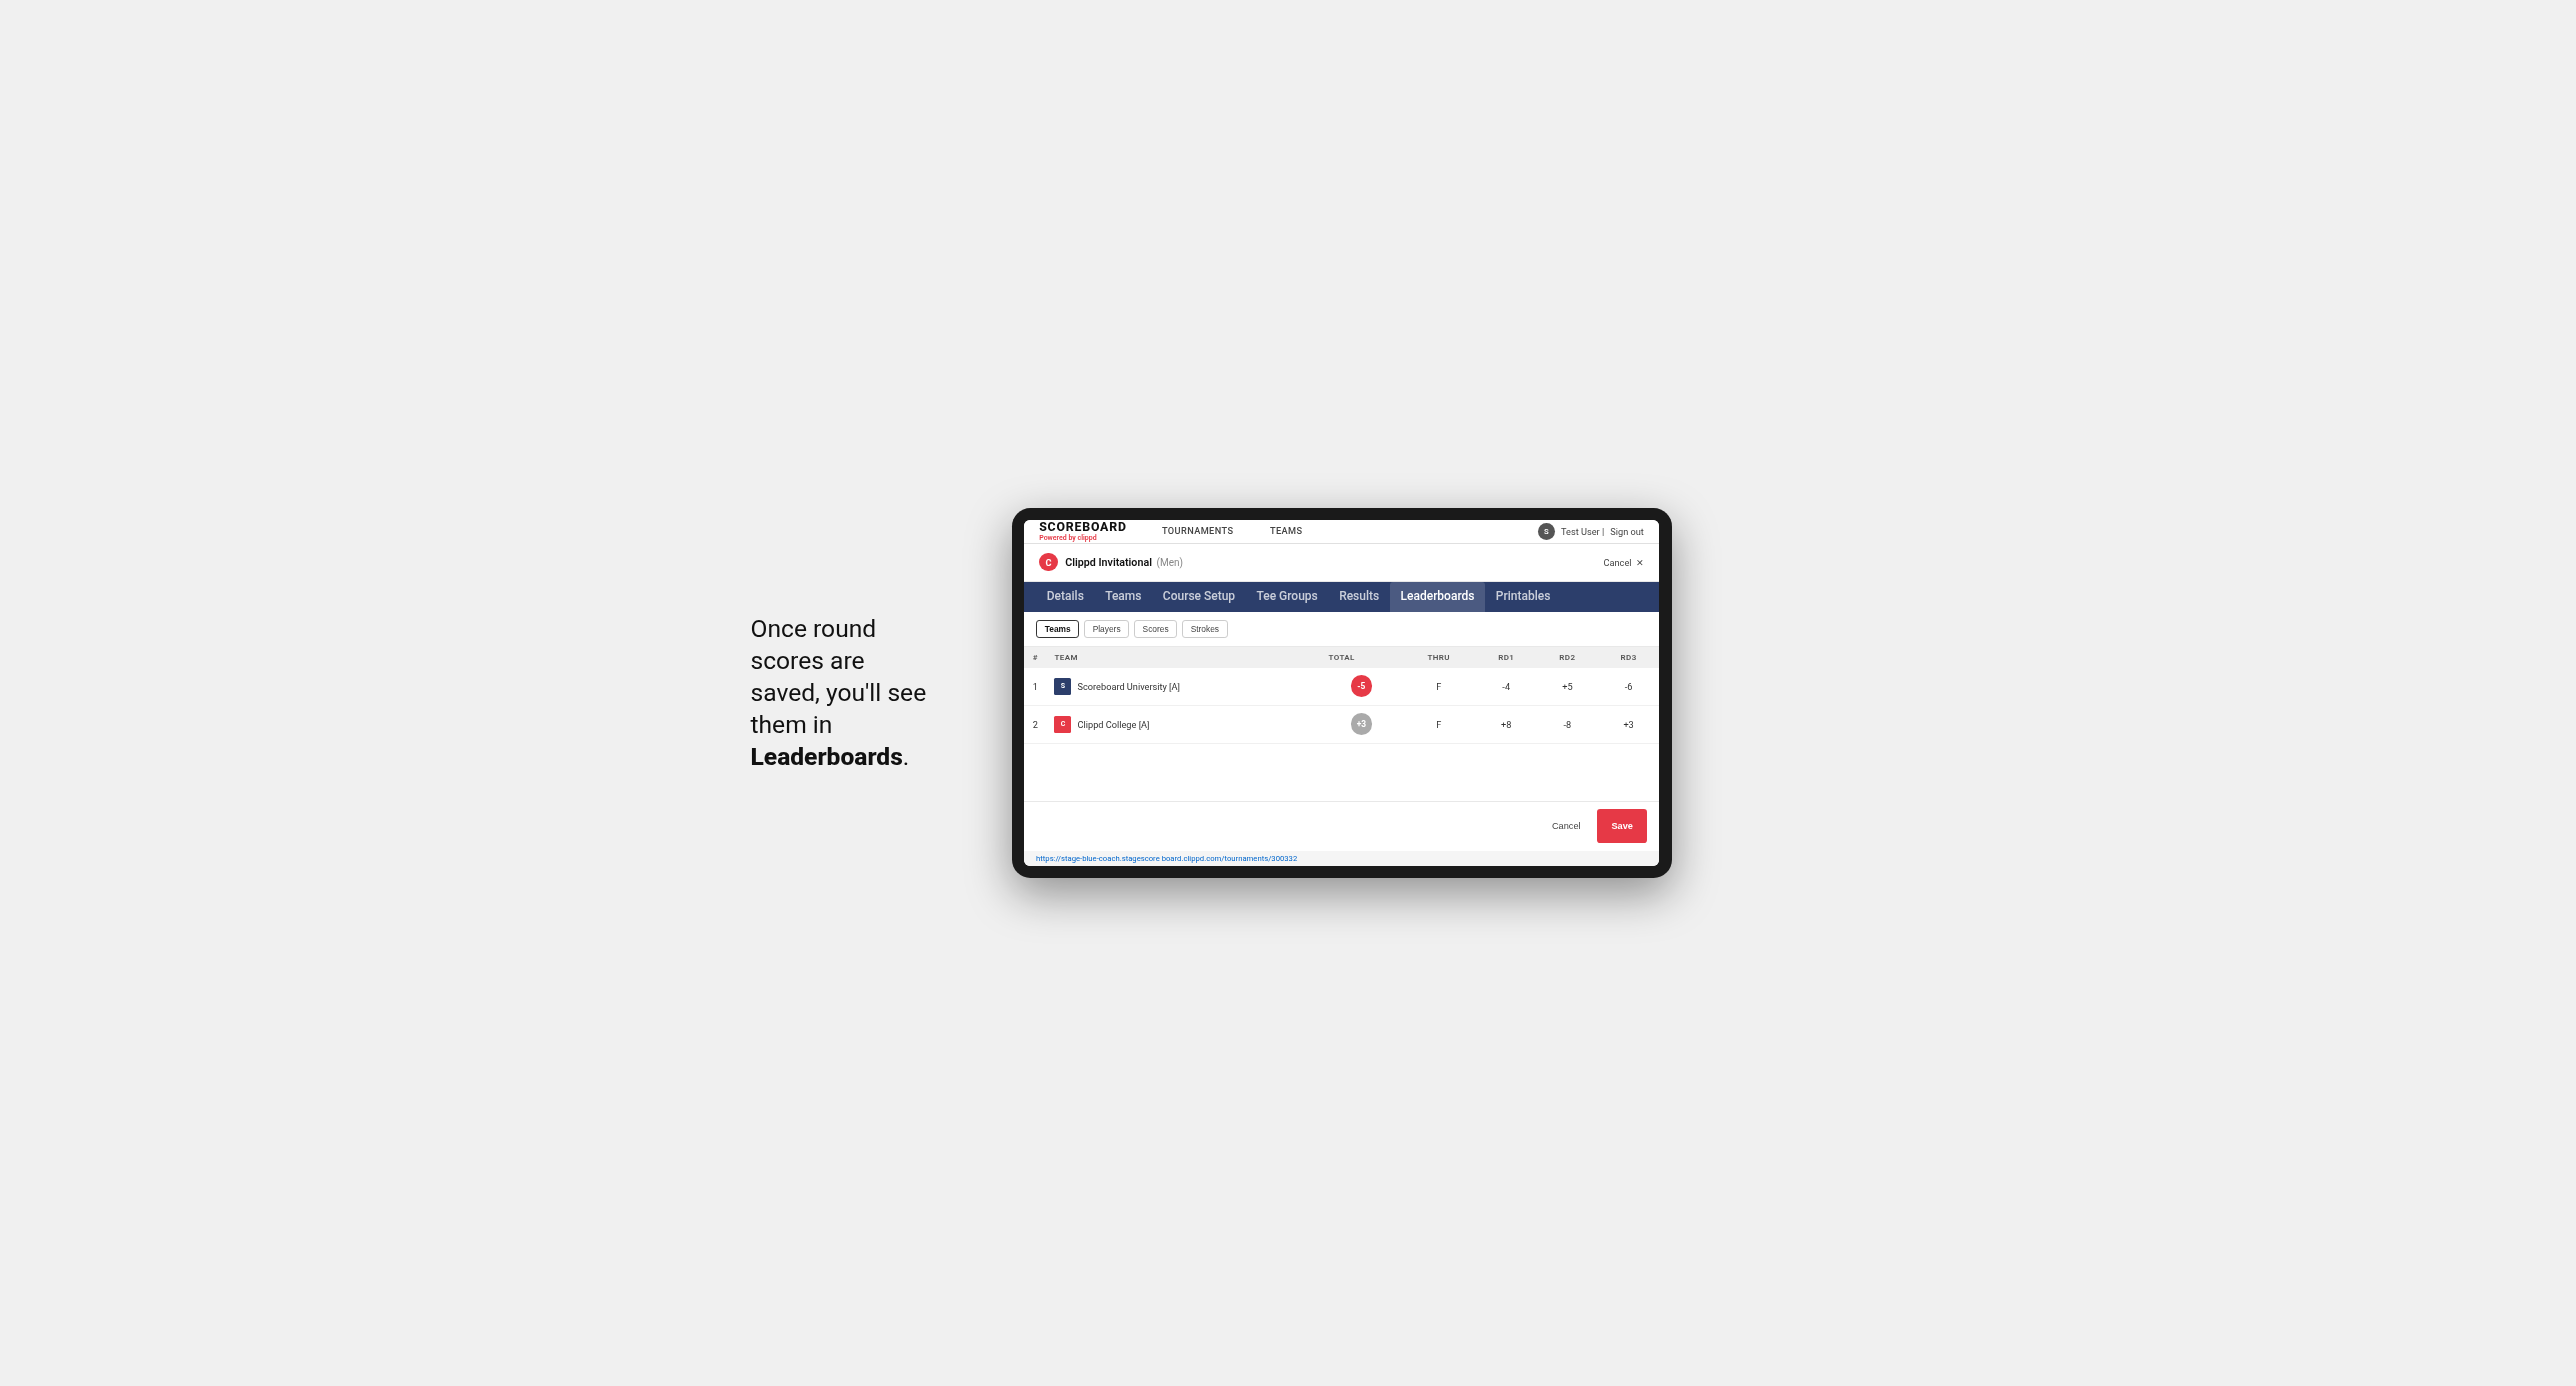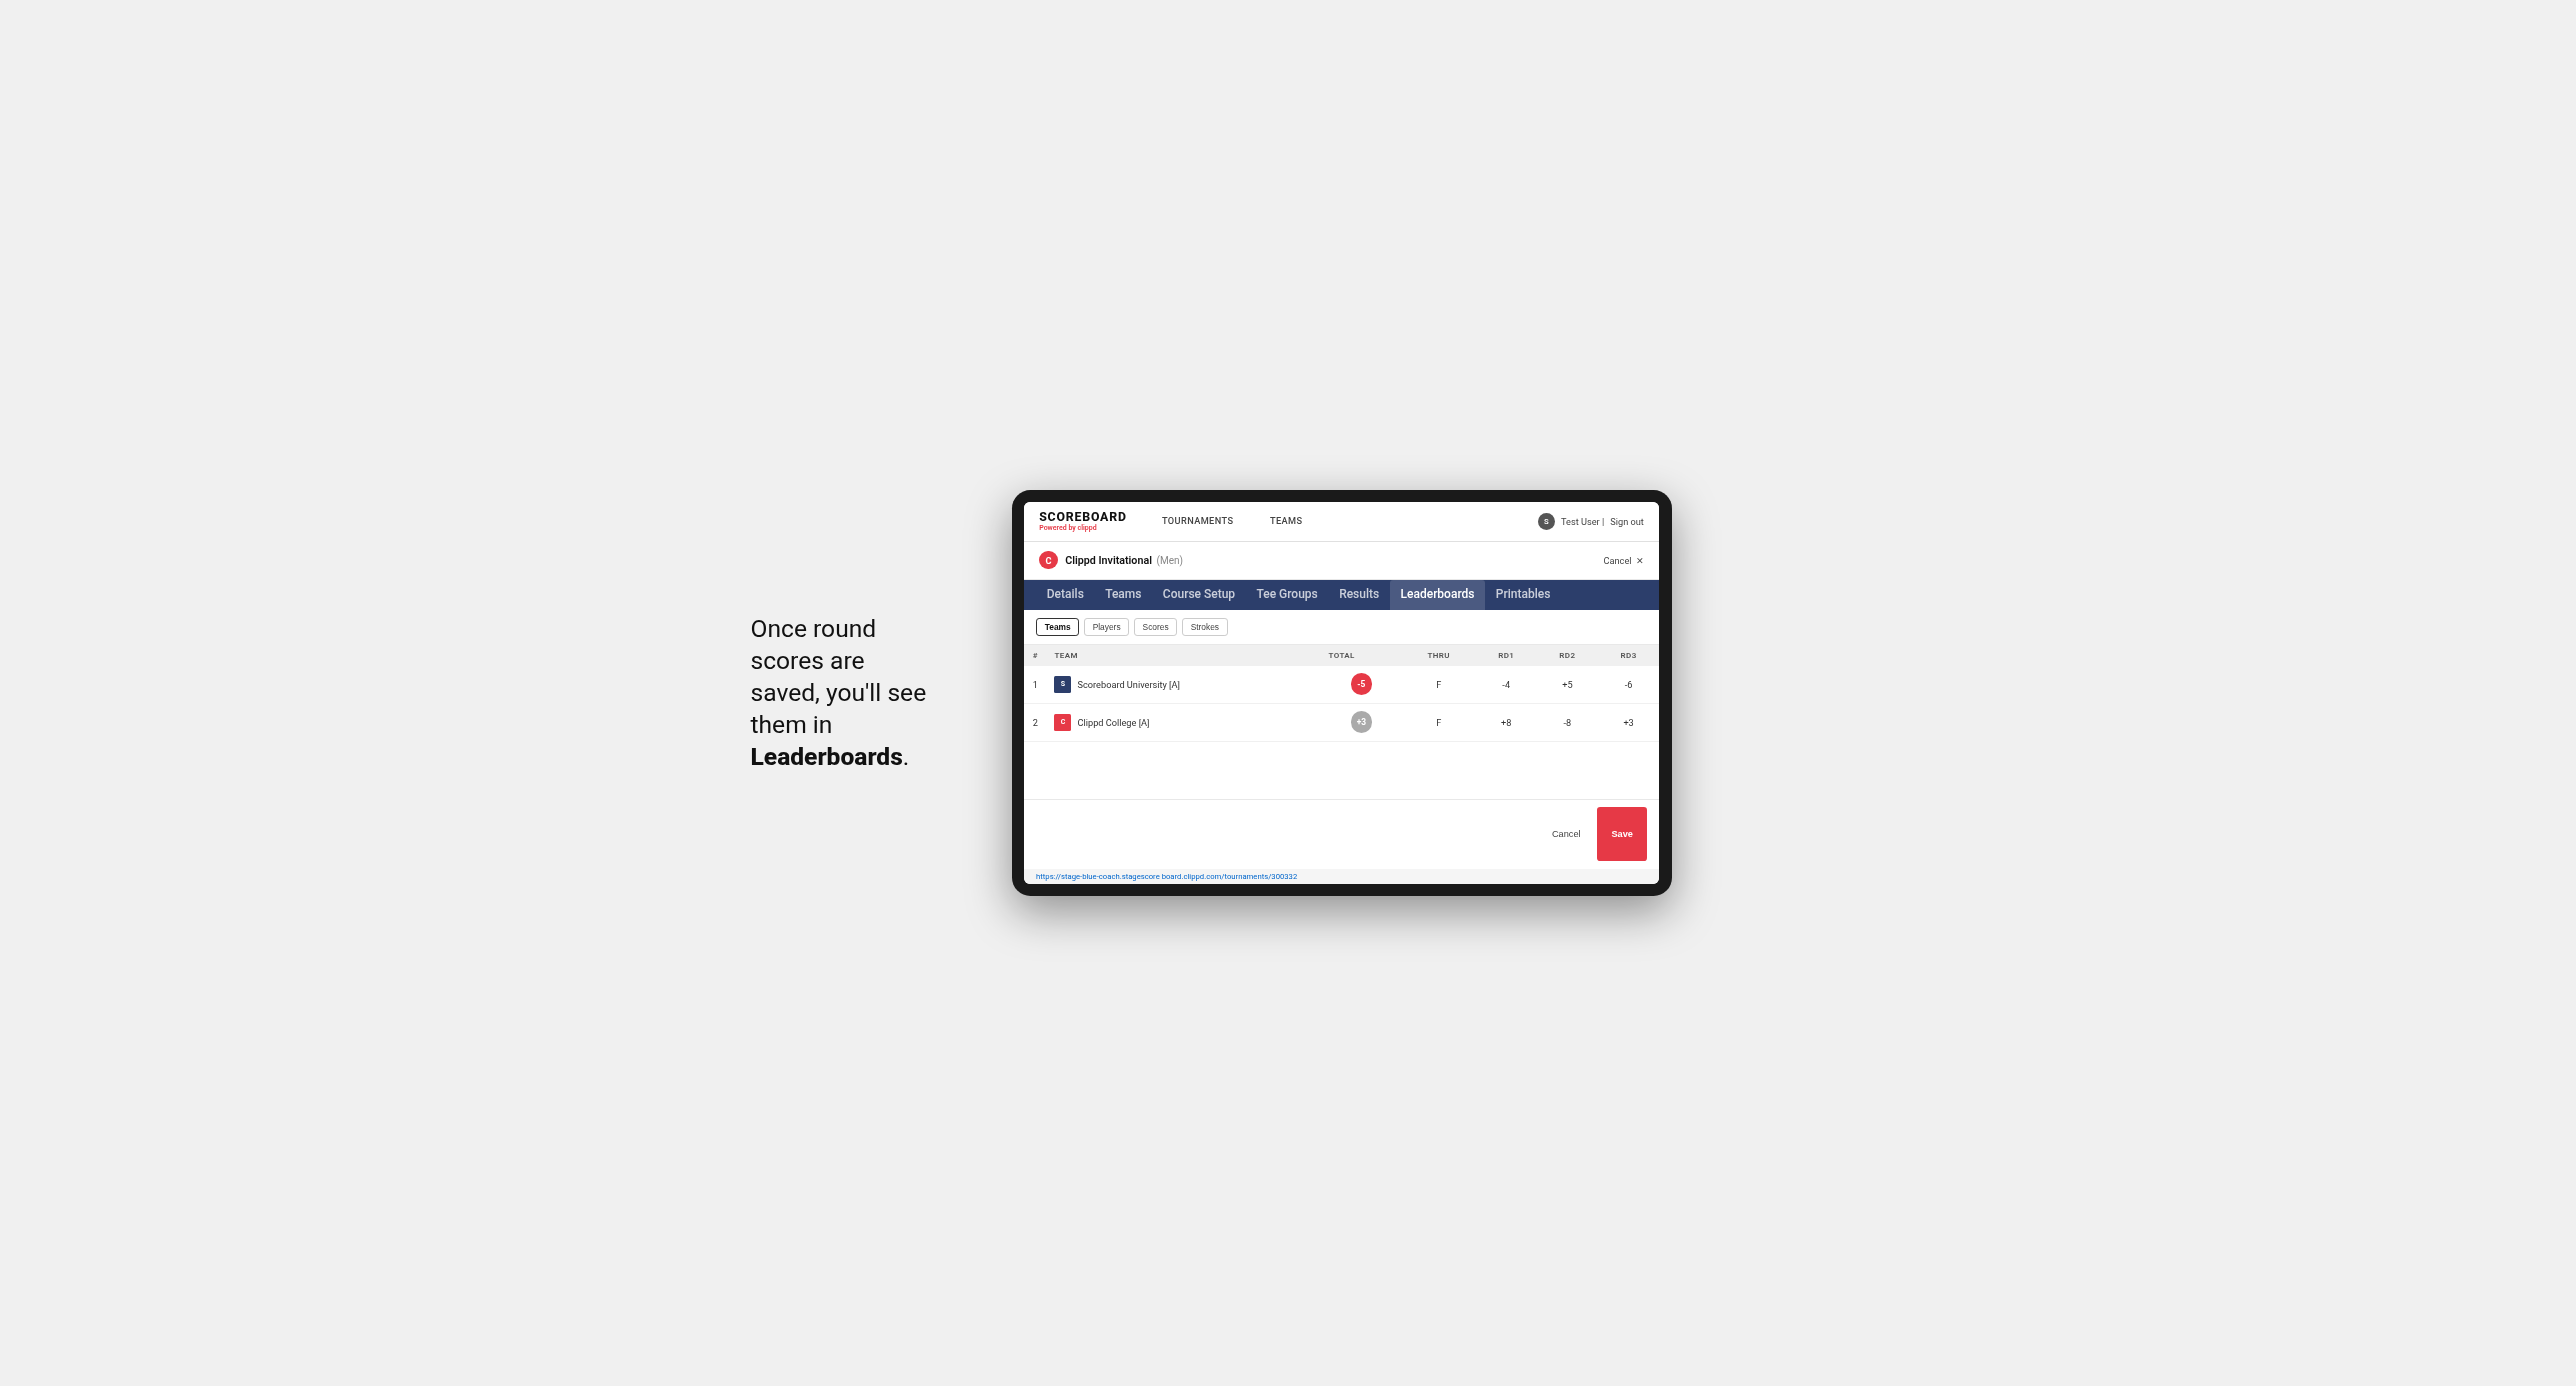--- a/index.html
+++ b/index.html
@@ -43,21 +43,21 @@
       overflow: hidden;
       position: relative;
     }
     
     .top-nav {
       display: flex;
       align-items: center;
       background: #fff;
       border-bottom: 0.8px solid #e0e0e0;
       padding: 0 15.4px;
-      height: 40px;
+      height: 24px;
     }
     .logo-area {
       display: flex;
       flex-direction: column;
       margin-right: 23px;
     }
     .logo-text {
       font-size: 12.3px;
       font-weight: 800;
       letter-spacing: 0.8px;
@@ -265,21 +265,21 @@
       cursor: pointer;
       padding: 4.6px 9.2px;
     }
     .btn-save {
       font-size: 9.2px;
       font-weight: 600;
       color: #fff;
       background: #e63946;
       border: none;
       border-radius: 3.1px;
-      padding: 22px 14px;
+      padding: 12px 14px;
       cursor: pointer;
     }
     .status-bar {
       background: #f5f5f5;
       padding: 3.1px 12.3px;
       font-size: 7.7px;
       color: #0066cc;
     }
   </style>
 </head>

